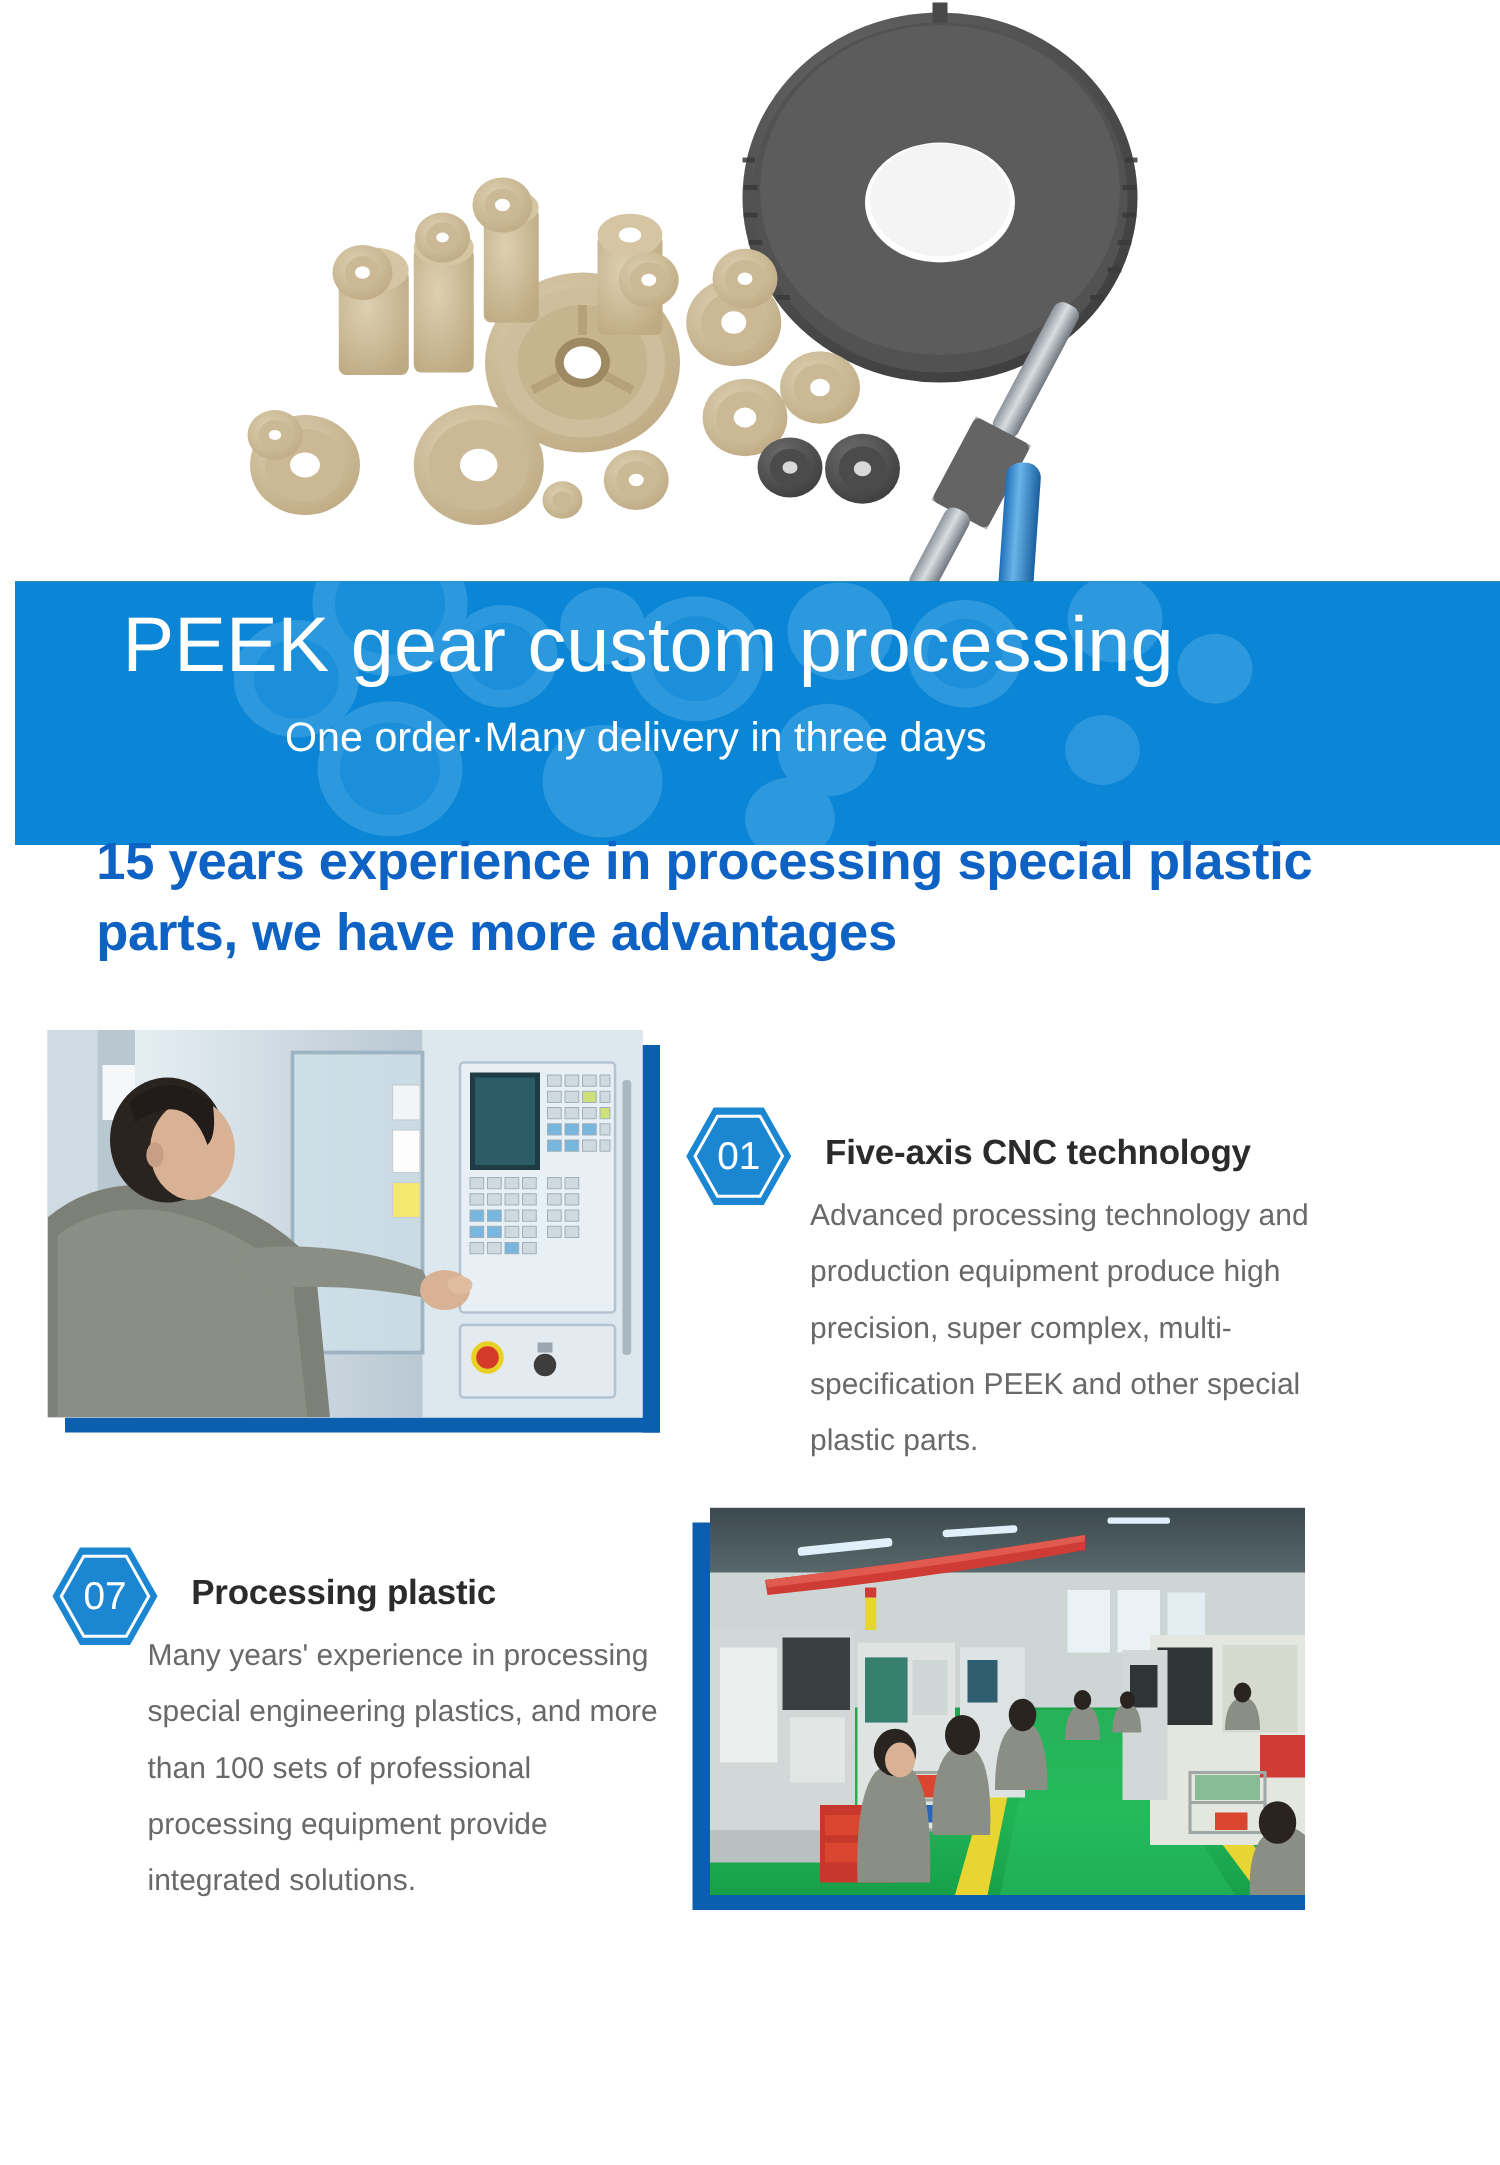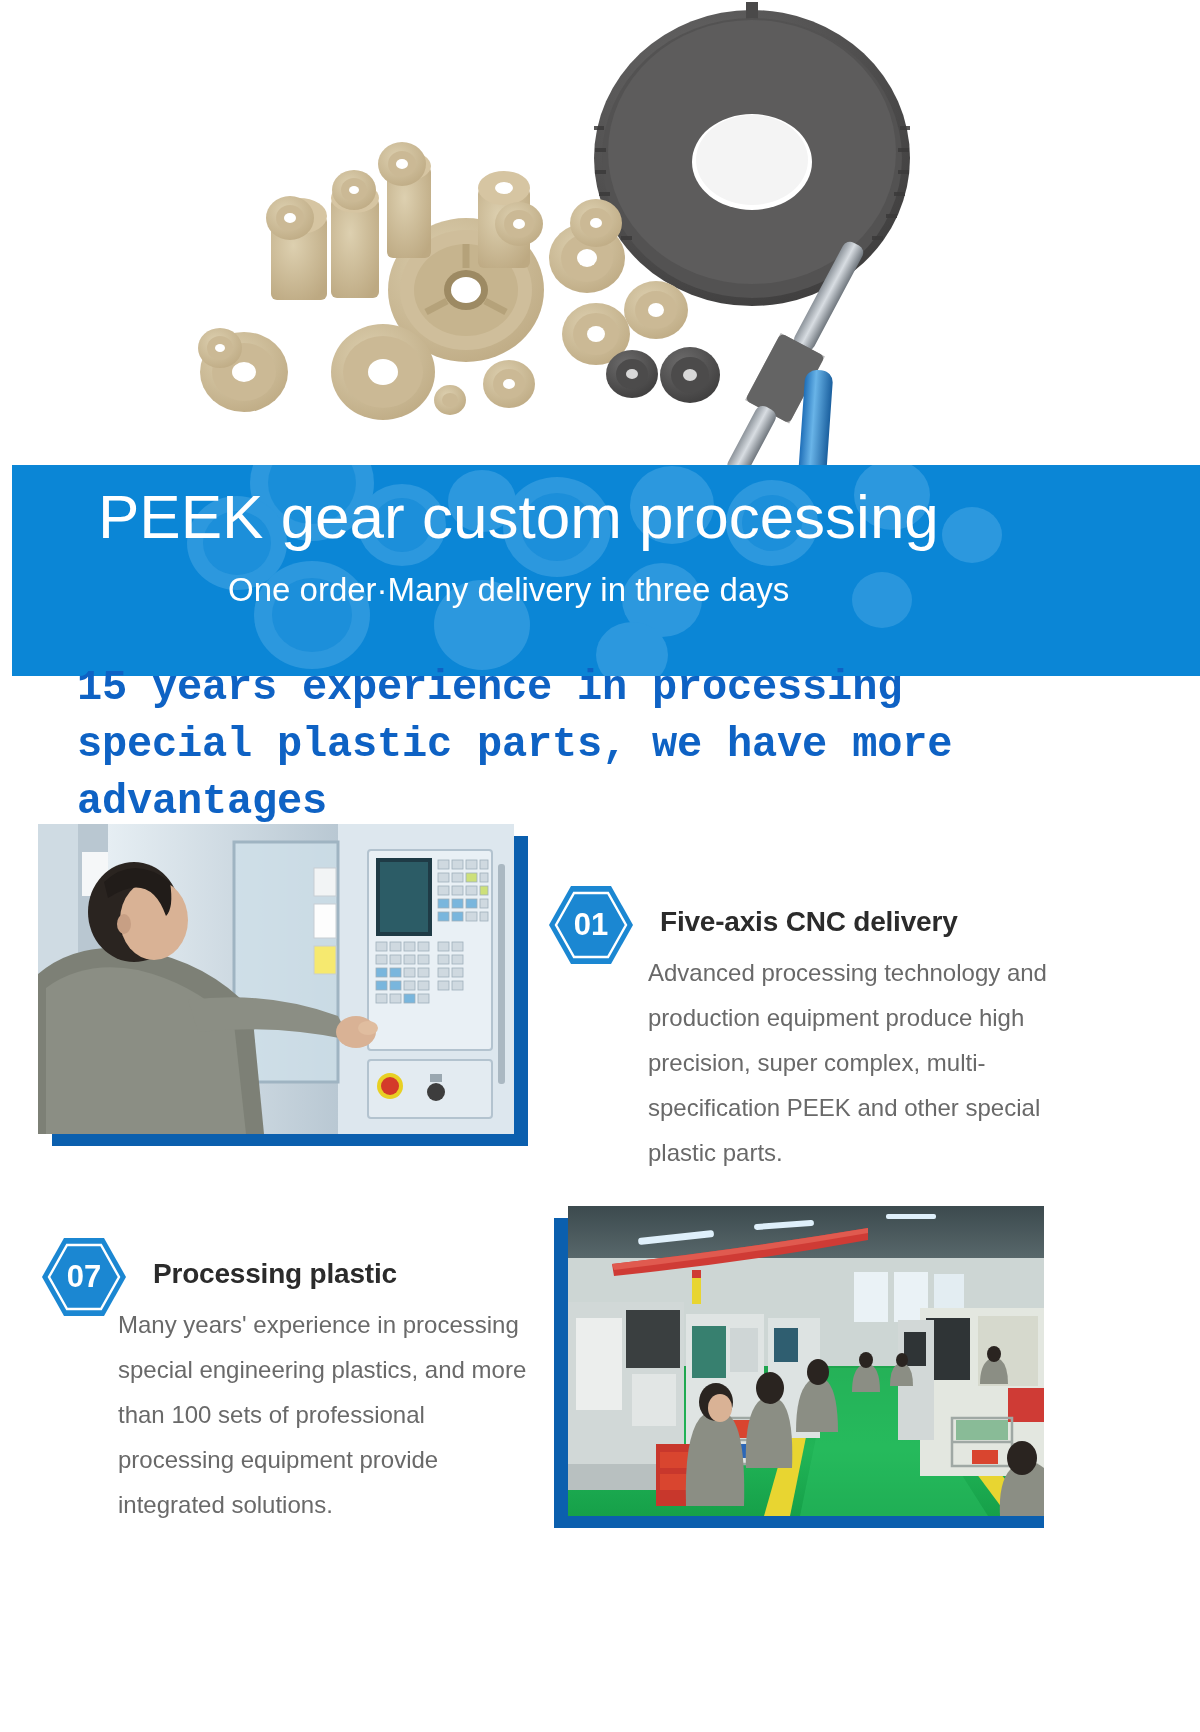--- a/index.html
+++ b/index.html
@@ -58,21 +58,20 @@
   
   .headline {
     position: absolute;
     left: 77px; top: 660px;
     width: 1020px;
     font-size: 42px;
     font-weight: bold;
     color: #0e62c4;
     line-height: 57px;
     letter-spacing: -0.2px;
-    font-family: Liberation Mono, monospace;
   }
 
   
   .photo-frame { position: absolute; }
   .photo-frame .photo {
     position: absolute;
     overflow: hidden;
     background: #c7d4dd;
   }
   .photo-frame .accent-v {
@@ -102,21 +101,21 @@
     width: 88px; height: 82px;
   }
   .hex-badge svg { display: block; width: 88px; height: 82px; }
   .hex-num {
     position: absolute;
     inset: 0;
     display: flex;
     align-items: center;
     justify-content: center;
     font-size: 31px;
-    font-weight: bold;
+    font-weight: normal;
     color: #ffffff;
     letter-spacing: 0px;
     padding-bottom: 1px;
   }
 
   
   .feature-heading {
     position: absolute;
     font-size: 28px;
     font-weight: bold;
@@ -477,21 +476,21 @@
   </div>
 </div>
 
 <div class="hex-badge" id="badge-01">
   <svg viewBox="0 0 88 82">
     <polygon points="24,2 64,2 86,41 64,80 24,80 2,41" fill="#1b87d2"></polygon>
     <polygon points="27,9 61,9 79,41 61,73 27,73 9,41" fill="none" stroke="#ffffff" stroke-width="2.4"></polygon>
   </svg>
   <div class="hex-num">01</div>
 </div>
-<h3 class="feature-heading" id="heading-01">Five-axis CNC delivery</h3>
+<h3 class="feature-heading" id="heading-01">Five-axis CNC technology</h3>
 <p class="feature-body" id="body-01">Advanced processing technology and production equipment produce high precision, super complex, multi-specification PEEK and other special plastic parts.</p>
 
 <div class="hex-badge" id="badge-02">
   <svg viewBox="0 0 88 82">
     <polygon points="24,2 64,2 86,41 64,80 24,80 2,41" fill="#1b87d2"></polygon>
     <polygon points="27,9 61,9 79,41 61,73 27,73 9,41" fill="none" stroke="#ffffff" stroke-width="2.4"></polygon>
   </svg>
   <div class="hex-num">07</div>
 </div>
 <h3 class="feature-heading" id="heading-02">Processing plastic</h3>

